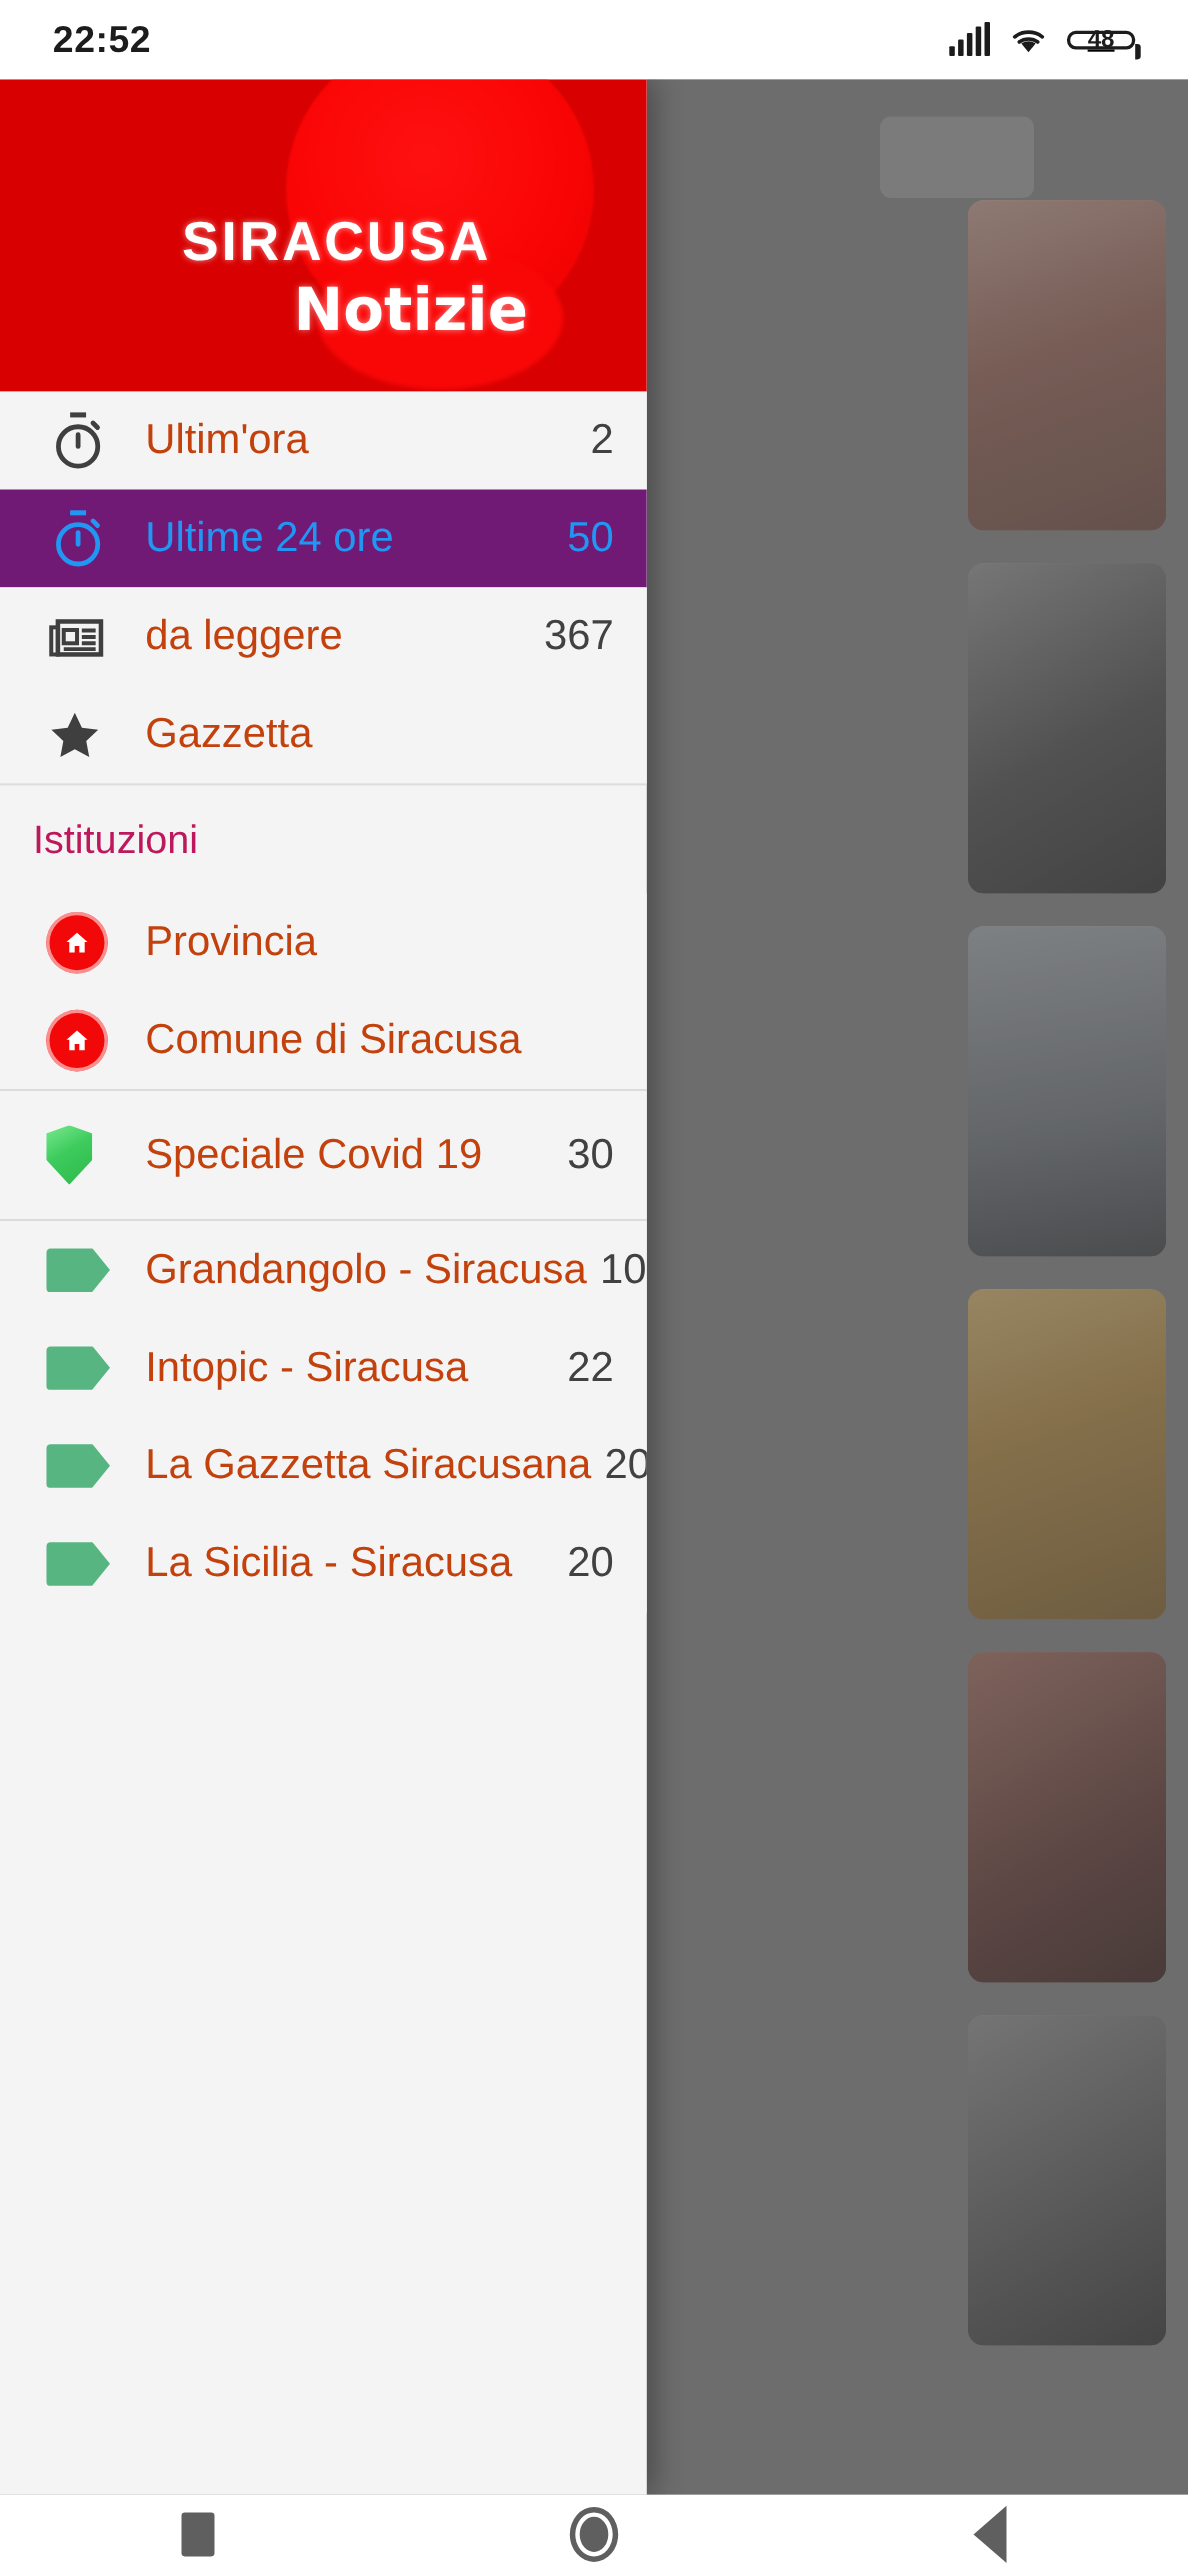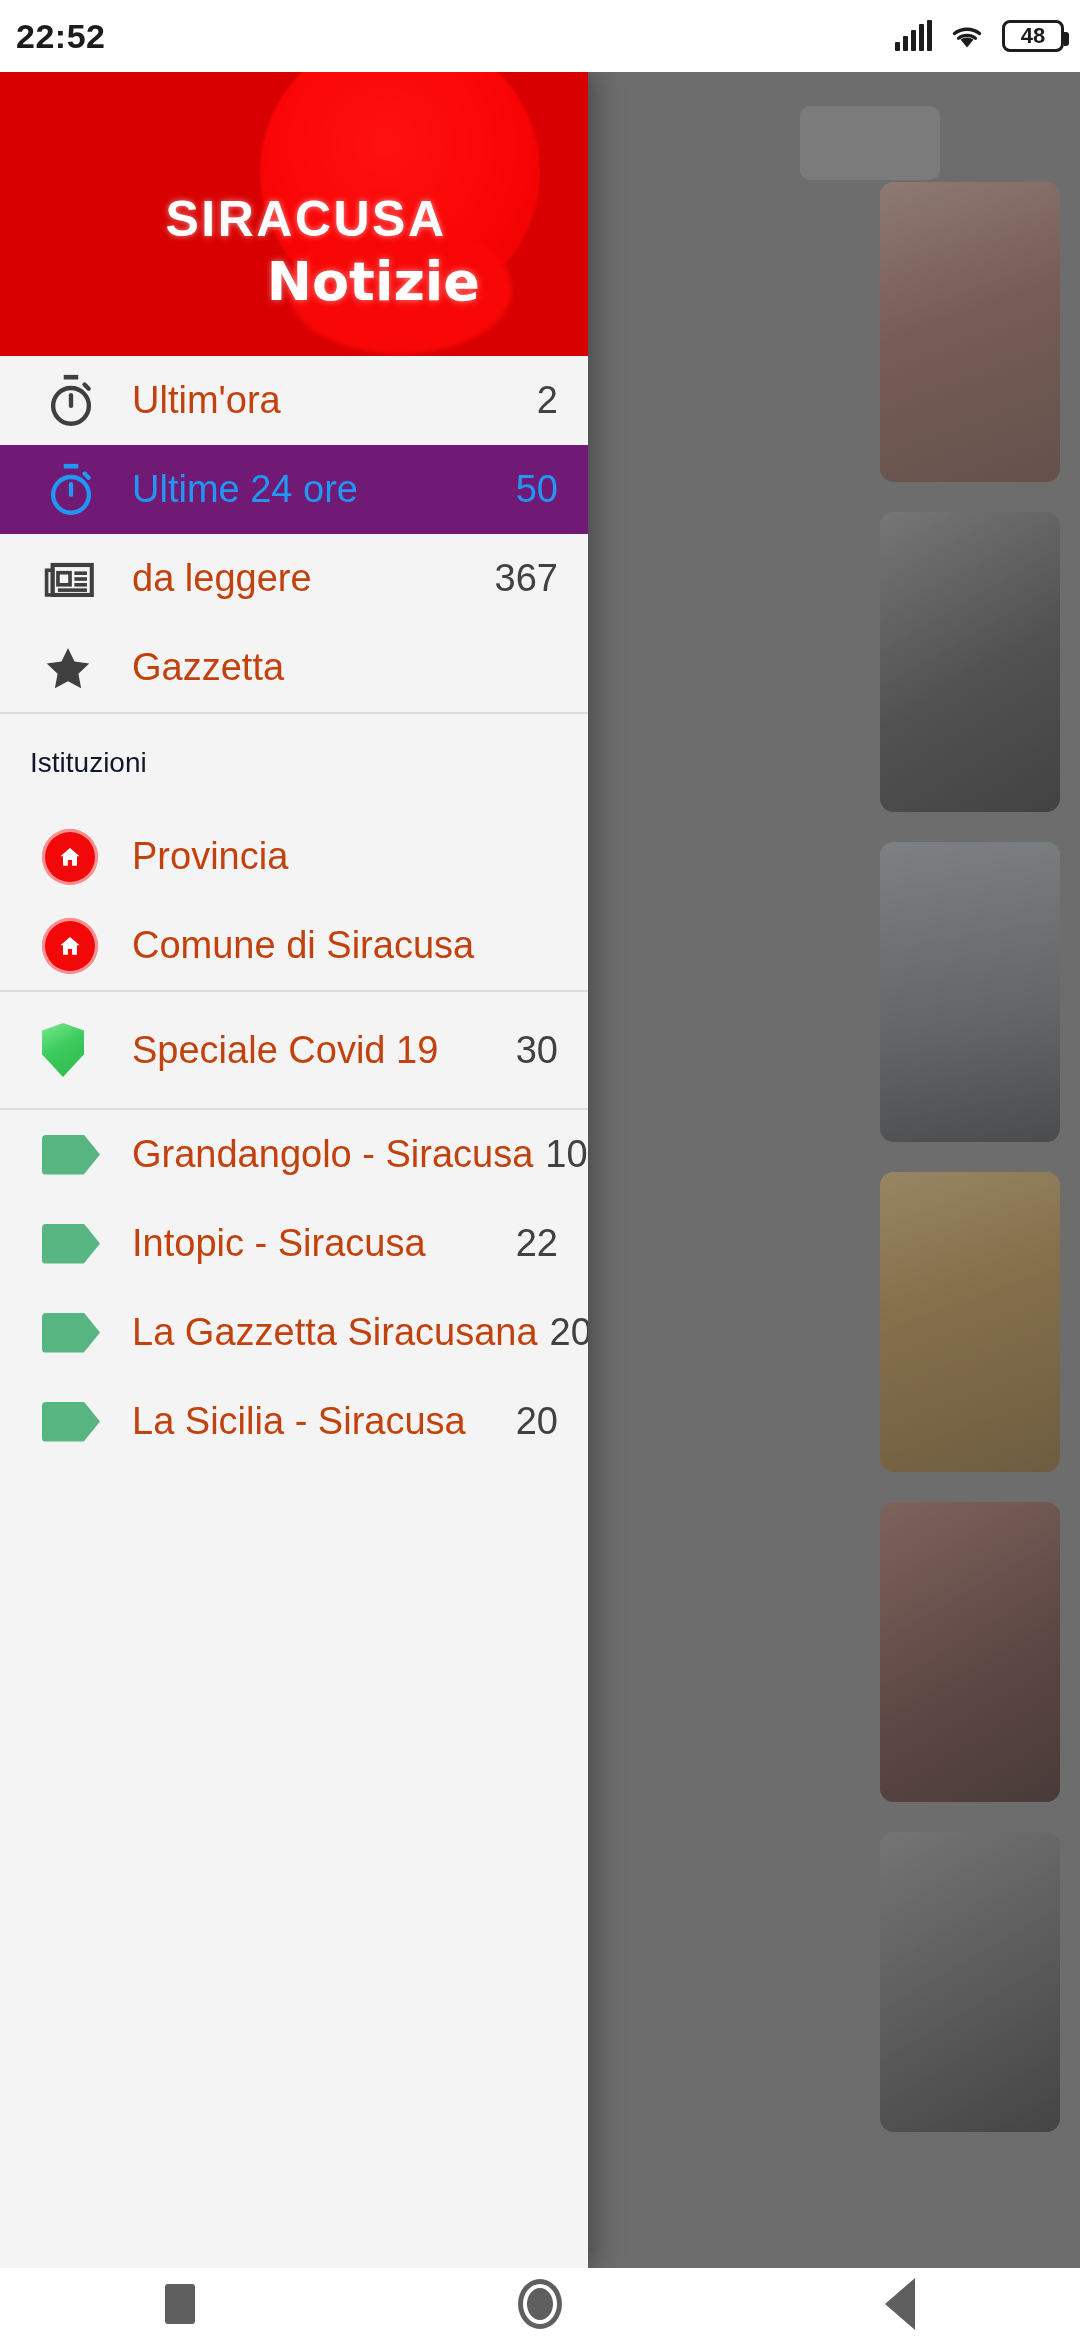--- a/index.html
+++ b/index.html
@@ -7,34 +7,35 @@
     width:1080px; height:2340px;
     font-family:"Liberation Sans", sans-serif;
     background:#ffffff; overflow:hidden;
   }
   .screen { position:relative; width:1080px; height:2340px; background:#fff; }
 
   
   .statusbar {
     position:absolute; top:0; left:0; width:1080px; height:72px;
     background:#ffffff; display:flex; align-items:center;
-    padding:0 16px; z-index:50;
+    padding:0 48px; z-index:50;
   }
   .sb-time { font-size:34px; font-weight:700; color:#1c1c1c; letter-spacing:.5px; }
   .sb-right { margin-left:auto; display:flex; align-items:center; gap:18px; }
   .sig { display:flex; align-items:flex-end; gap:3px; height:30px; }
   .sig i { display:block; width:5px; background:#1c1c1c; border-radius:1px; }
   .sig i:nth-child(1){height:9px;} .sig i:nth-child(2){height:15px;}
   .sig i:nth-child(3){height:21px;} .sig i:nth-child(4){height:27px;}
   .sig i:nth-child(5){height:31px;}
   .wifi { position:relative; width:34px; height:28px; }
   .batt {
     display:flex; align-items:center; justify-content:center;
-    width:62px; height:32px; border:3px solid #1c1c1c; border-radius:8px;
+    width:62px; height:17px; border:3px solid #1c1c1c; border-radius:8px;
     position:relative;
+    text-decoration:underline;
   }
   .batt span { font-size:22px; font-weight:700; color:#1c1c1c; }
   .batt::after {
     content:''; position:absolute; right:-8px; top:9px;
     width:5px; height:14px; background:#1c1c1c; border-radius:0 3px 3px 0;
   }
 
   
   .backdrop {
     position:absolute; top:72px; left:0; width:1080px; height:2196px;
@@ -121,21 +122,21 @@
   .row.selected .row-label { color:#2196f3; }
   .row-count {
     font-size:38px; color:#414141; margin-left:12px; white-space:nowrap;
   }
   .row.selected .row-count { color:#2196f3; }
 
   .divider { height:2px; background:#dcdcdc; width:588px; }
 
   .section-title {
     height:98px; display:flex; align-items:center;
-    padding-left:30px; font-size:28px; color:#0f172a;
+    padding-left:30px; font-size:36px; color:#be185d;
   }
 
   
   .ico { display:block; }
   .ico-star { width:52px; height:50px; }
   .circle-home {
     width:56px; height:56px; border-radius:50%;
     background:#f20808; display:flex; align-items:center; justify-content:center;
     box-shadow:0 0 0 3px rgba(255,255,255,.55) inset;
   }

